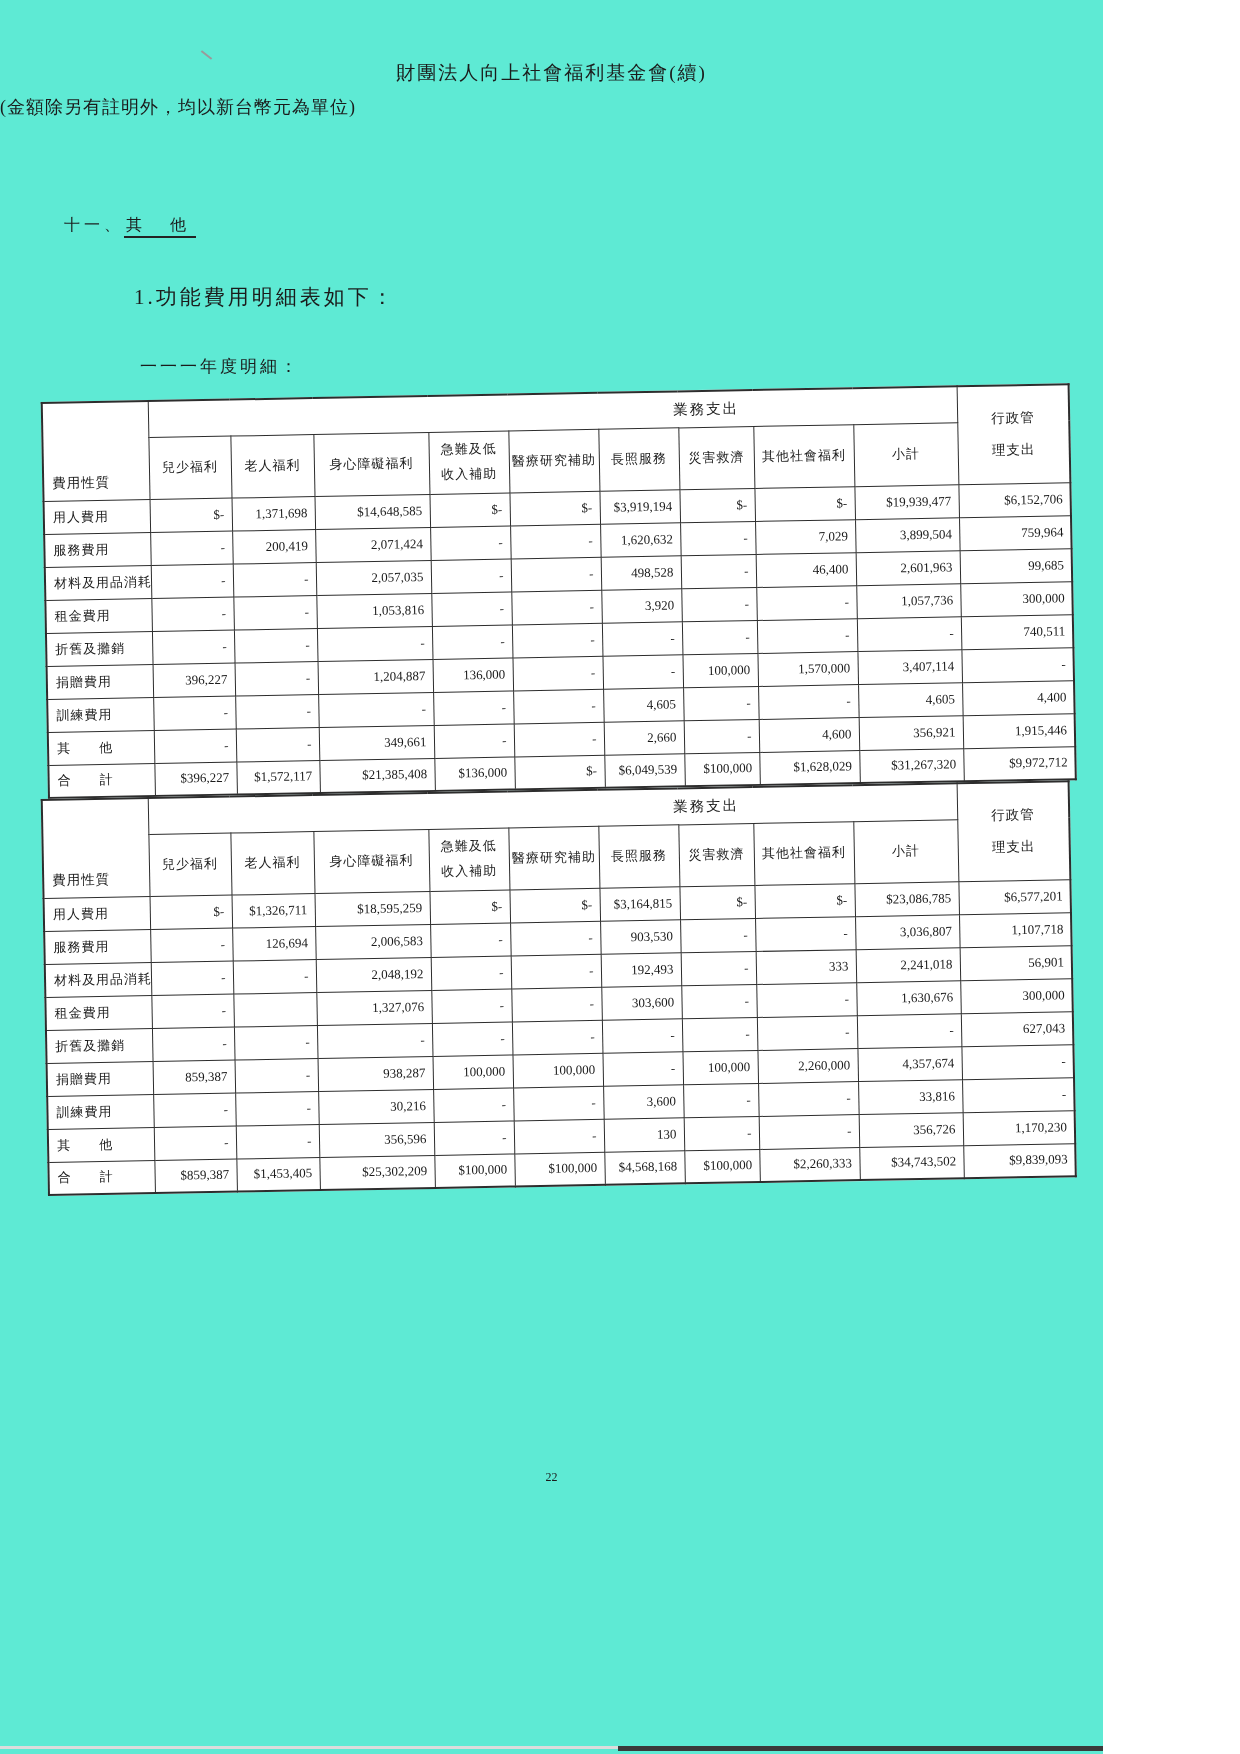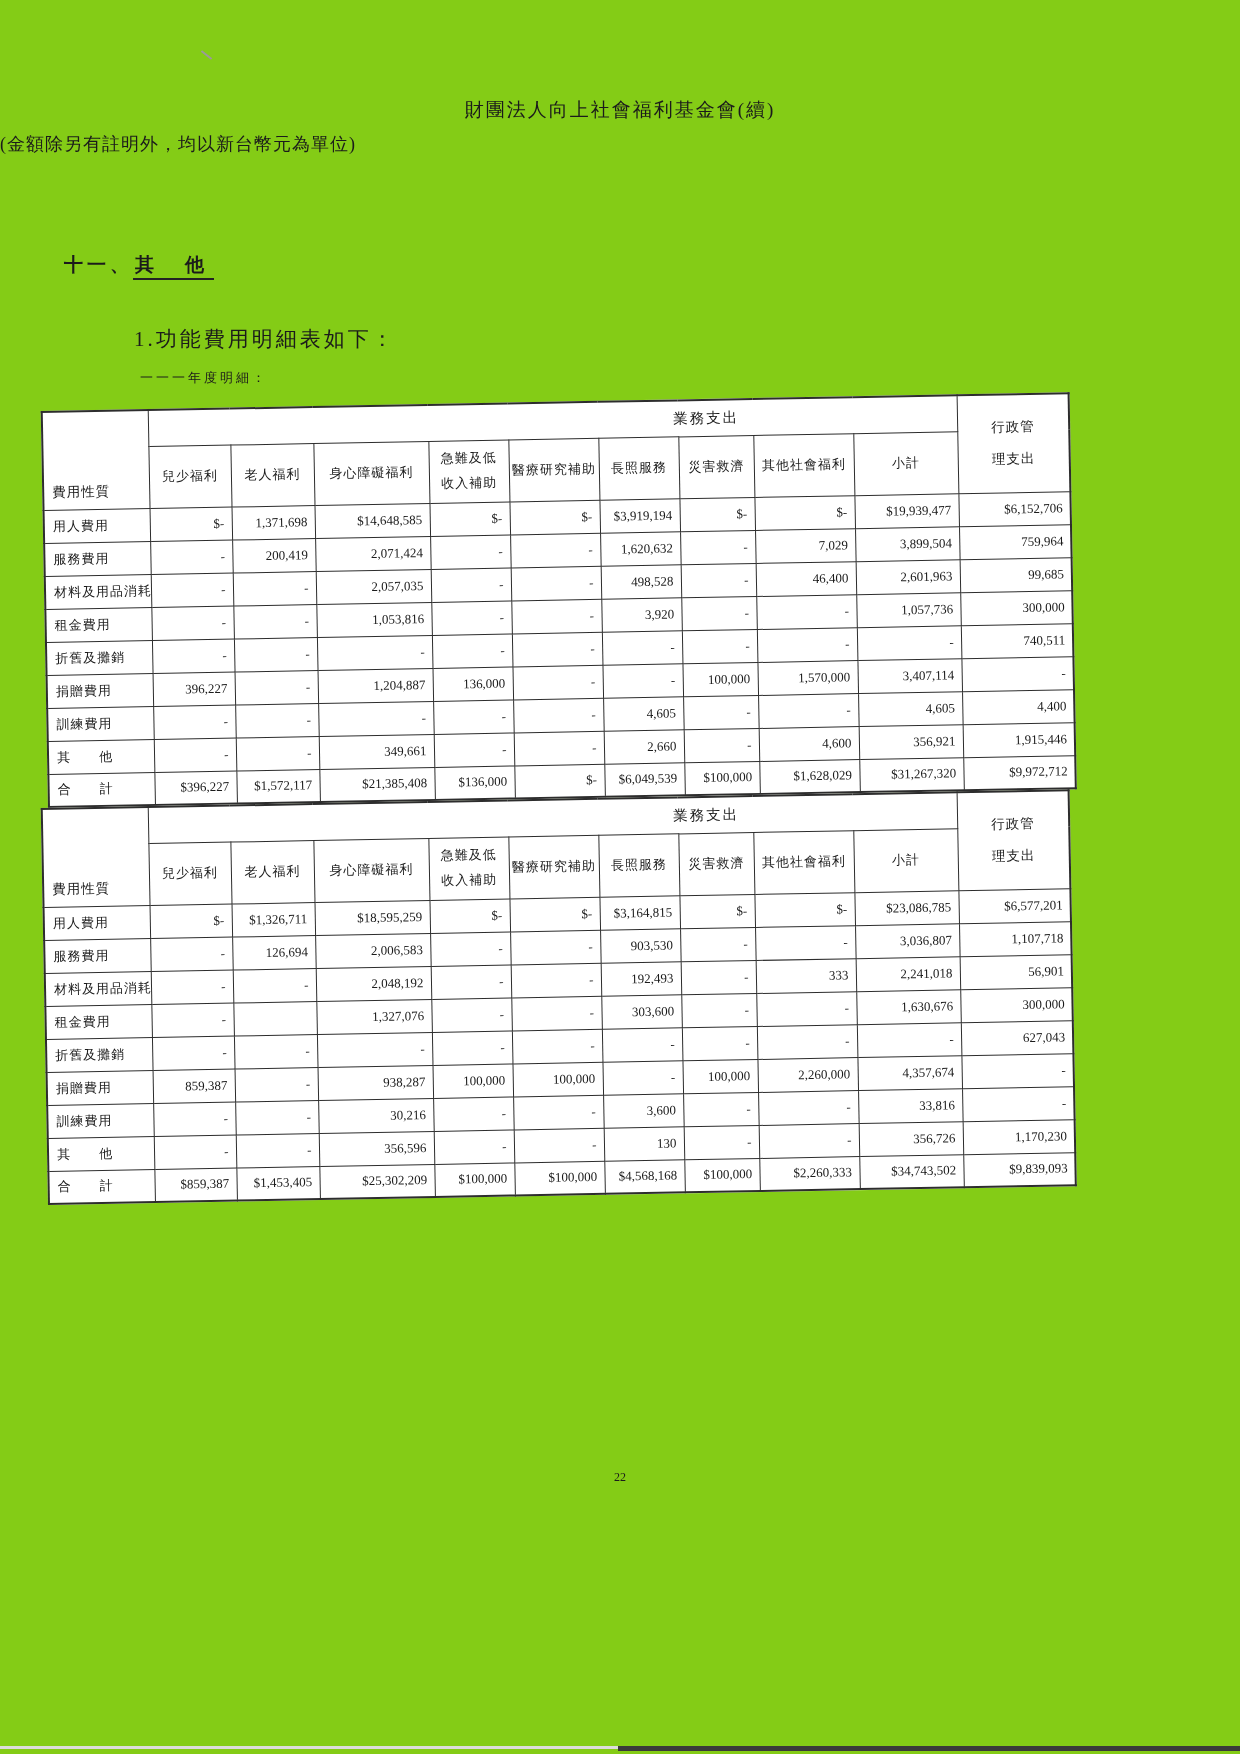--- a/index.html
+++ b/index.html
@@ -1,32 +1,32 @@
 <!DOCTYPE html>
 <html lang="zh-Hant"><head>
 <meta charset="utf-8">
 <style>
   * { box-sizing: border-box; }
   html, body { margin: 0; padding: 0; background: #ffffff; }
   .page {
     position: relative;
-    width: 1240px;
+    width: 1103px;
     height: 1754px;
-    background: #84cc16;
+    background: #5eead4;
     overflow: hidden;
     font-family: "Liberation Serif", "DejaVu Serif", serif;
     color: #1b1b1b;
-    padding-top: 97px;
+    padding-top: 60px;
   }
   .doc-title  { text-align: center; font-size: 19px; letter-spacing: 2px; }
   .doc-subtitle { text-align: left; font-size: 18px; letter-spacing: 1px; margin-top: 9px; }
-  .section-heading { margin: 96px 0 15px 64px; font-size: 19px; letter-spacing: 4px; font-weight: bold; }
+  .section-heading { margin: 96px 0 15px 64px; font-size: 16px; letter-spacing: 4px; }
   .section-title { border-bottom: 2px solid #232323; padding: 0 4px 3px 2px; letter-spacing: 6px; }
   .subsection { margin: 47px 0 0 134px; font-size: 21px; letter-spacing: 3px; }
-  .table-caption { margin: 16px 0 24px 140px; font-size: 13px; letter-spacing: 3px; }
+  .table-caption { margin: 44px 0 24px 140px; font-size: 17px; letter-spacing: 3px; }
   .table-skew { margin-left: 48px; width: 1030px; transform: rotate(-1.05deg); transform-origin: 0 100%; }
   table.fin-table { border-collapse: collapse; table-layout: fixed; width: 1027px; border: 2px solid #2d2d2d; background: #fff; }
   .fin-table th, .fin-table td { border: 1px solid #2d2d2d; font-weight: normal; }
   .fin-table th.group { height: 36px; text-align: center; font-size: 14.5px; letter-spacing: 2px; padding-left: 30%; vertical-align: middle; }
   .fin-table th.admin { text-align: center; vertical-align: middle; font-size: 13.5px; letter-spacing: 1px; white-space: pre-line; line-height: 2.4; }
   .fin-table th.corner { vertical-align: bottom; text-align: left; padding: 0 0 8px 8px; font-size: 13.5px; letter-spacing: 1px; }
   .fin-table th.colhead { height: 62px; text-align: center; vertical-align: middle; font-size: 13px; letter-spacing: 1px; white-space: pre-line; line-height: 1.9; padding: 0 1px; }
   .fin-table th.rowlabel { height: 33px; text-align: left; vertical-align: bottom; padding: 0 0 7px 8px; font-size: 13px; letter-spacing: 1px; white-space: nowrap; }
   .fin-table td.num { text-align: right; vertical-align: middle; padding: 0 7px 0 0; font-size: 13px; }
   .page-number { position: absolute; top: 1470px; left: 0; width: 100%; text-align: center; font-size: 12px; }

